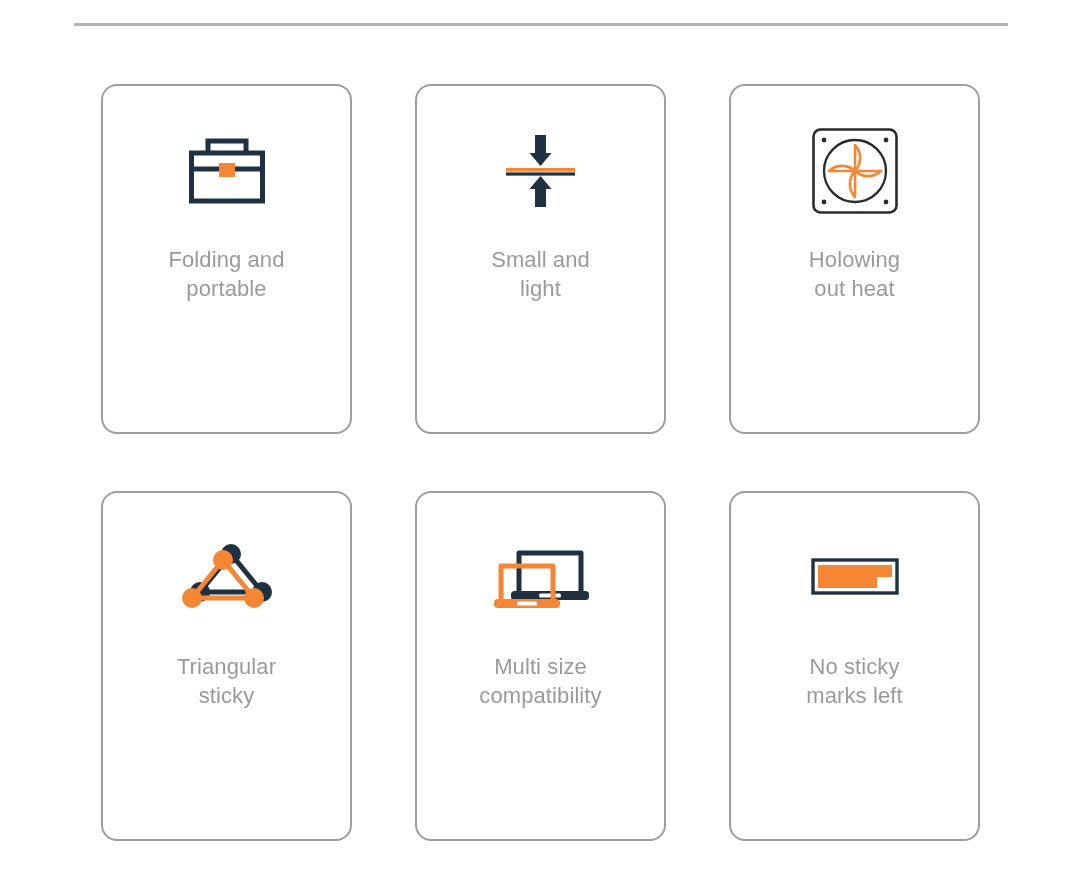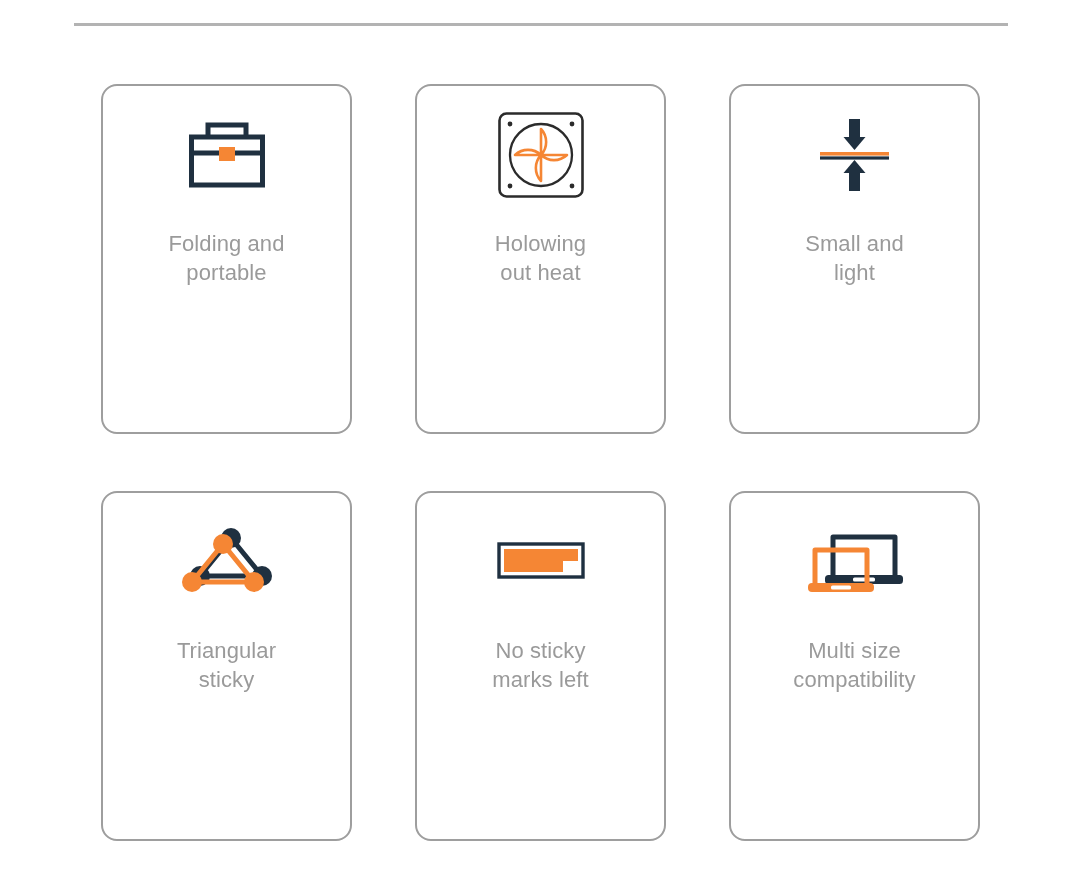--- a/index.html
+++ b/index.html
@@ -42,21 +42,21 @@
     row-gap: 57px;
   }
 
   .feature-card {
     border: 2px solid #9e9e9e;
     border-radius: 16px;
     background: #ffffff;
     display: flex;
     flex-direction: column;
     align-items: center;
-    padding-top: 16px;
+    padding-top: 32px;
   }
 
   .icon-area {
     width: 130px;
     height: 105px;
     display: flex;
     align-items: center;
     justify-content: center;
   }
 
@@ -89,53 +89,53 @@
           <line x1="4" y1="31" x2="74" y2="31" stroke="#1F3040" stroke-width="5"></line>
           <rect x="31" y="25" width="16" height="14" fill="#F58634"></rect>
         </svg>
       </div>
       <div class="card-label">Folding and
 portable</div>
     </div>
 
     <div class="feature-card">
       <div class="icon-area">
+        <svg width="84" height="78" viewBox="0 0 84 78" xmlns="http://www.w3.org/2000/svg">
+          <rect x="36" y="3" width="11" height="20" fill="#1F3040"></rect>
+          <polygon points="30.5,21 52.5,21 41.5,34" fill="#1F3040"></polygon>
+          <rect x="7" y="36" width="69" height="3.6" fill="#F58634"></rect>
+          <rect x="7" y="40.4" width="69" height="3.2" fill="#1F3040"></rect>
+          <polygon points="30.5,57 52.5,57 41.5,44" fill="#1F3040"></polygon>
+          <rect x="36" y="55" width="11" height="20" fill="#1F3040"></rect>
+        </svg>
+      </div>
+      <div class="card-label">Small and
+light</div>
+    </div>
+
+    <div class="feature-card">
+      <div class="icon-area">
         <svg width="88" height="88" viewBox="0 0 88 88" xmlns="http://www.w3.org/2000/svg">
           <rect x="2.5" y="2.5" width="83" height="83" rx="7" ry="7" fill="#ffffff" stroke="#2b2b2b" stroke-width="2.6"></rect>
           <circle cx="13" cy="13" r="2.4" fill="#2b2b2b"></circle>
           <circle cx="75" cy="13" r="2.4" fill="#2b2b2b"></circle>
           <circle cx="13" cy="75" r="2.4" fill="#2b2b2b"></circle>
           <circle cx="75" cy="75" r="2.4" fill="#2b2b2b"></circle>
           <circle cx="44" cy="44" r="31" fill="none" stroke="#2b2b2b" stroke-width="2.3"></circle>
           <g fill="none" stroke="#F58634" stroke-width="2.6" stroke-linecap="round" stroke-linejoin="round">
             <path d="M44 44 L44 18 A19 19 0 0 1 44 44 Z"></path>
             <path d="M44 44 L70 44 A19 19 0 0 1 44 44 Z"></path>
             <path d="M44 44 L44 70 A19 19 0 0 1 44 44 Z"></path>
             <path d="M44 44 L18 44 A19 19 0 0 1 44 44 Z"></path>
           </g>
           <circle cx="44" cy="44" r="2.6" fill="#F58634"></circle>
         </svg>
       </div>
       <div class="card-label">Holowing
 out heat</div>
-    </div>
-
-    <div class="feature-card">
-      <div class="icon-area">
-        <svg width="84" height="78" viewBox="0 0 84 78" xmlns="http://www.w3.org/2000/svg">
-          <rect x="36" y="3" width="11" height="20" fill="#1F3040"></rect>
-          <polygon points="30.5,21 52.5,21 41.5,34" fill="#1F3040"></polygon>
-          <rect x="7" y="36" width="69" height="3.6" fill="#F58634"></rect>
-          <rect x="7" y="40.4" width="69" height="3.2" fill="#1F3040"></rect>
-          <polygon points="30.5,57 52.5,57 41.5,44" fill="#1F3040"></polygon>
-          <rect x="36" y="55" width="11" height="20" fill="#1F3040"></rect>
-        </svg>
-      </div>
-      <div class="card-label">Small and
-light</div>
     </div>
 
     <div class="feature-card">
       <div class="icon-area">
         <svg width="100" height="80" viewBox="0 0 100 80" xmlns="http://www.w3.org/2000/svg">
 
           <g stroke="#1F3040" stroke-width="5" fill="none" stroke-linecap="round">
             <line x1="54" y1="16" x2="23" y2="54"></line>
             <line x1="54" y1="16" x2="85" y2="54"></line>
             <line x1="23" y1="54" x2="85" y2="54"></line>
@@ -155,43 +155,43 @@
           <circle cx="15" cy="60" r="10" fill="#F58634"></circle>
           <circle cx="77" cy="60" r="10" fill="#F58634"></circle>
         </svg>
       </div>
       <div class="card-label">Triangular
 sticky</div>
     </div>
 
     <div class="feature-card">
       <div class="icon-area">
-        <svg width="88" height="40" viewBox="0 0 88 40" xmlns="http://www.w3.org/2000/svg">
-          <rect x="2" y="2" width="84" height="33" fill="#ffffff" stroke="#1F3040" stroke-width="3.4"></rect>
-          <path d="M7 7 L81 7 L81 30 L66 30 L66 19 L55 19 L55 30 L7 30 Z" fill="#F58634"></path>
-          <path d="M66 19 L81 19 L81 30 L66 30 Z" fill="#ffffff"></path>
-          <path d="M55 19 L66 19 L66 30 L55 30 Z" fill="#F58634"></path>
-          <path d="M66 19 L81 30 L66 30 Z" fill="#ffffff"></path>
-        </svg>
-      </div>
-      <div class="card-label">No sticky
-marks left</div>
-    </div>
-
-    <div class="feature-card">
-      <div class="icon-area">
         <svg width="100" height="74" viewBox="0 0 100 74" xmlns="http://www.w3.org/2000/svg">
 
           <path d="M28 52 L28 12 L90 12 L90 52" fill="none" stroke="#1F3040" stroke-width="5" stroke-linejoin="round"></path>
           <rect x="20" y="50" width="78" height="9" rx="3.5" fill="#1F3040"></rect>
           <rect x="48" y="52.5" width="22" height="4" rx="1.6" fill="#ffffff"></rect>
 
           <path d="M10 60 L10 25 L62 25 L62 60" fill="none" stroke="#F58634" stroke-width="5" stroke-linejoin="round"></path>
           <rect x="3" y="58" width="66" height="9" rx="4" fill="#F58634"></rect>
           <rect x="26" y="60.5" width="20" height="4" rx="1.6" fill="#ffffff"></rect>
         </svg>
       </div>
       <div class="card-label">Multi size
 compatibility</div>
     </div>
 
+    <div class="feature-card">
+      <div class="icon-area">
+        <svg width="88" height="40" viewBox="0 0 88 40" xmlns="http://www.w3.org/2000/svg">
+          <rect x="2" y="2" width="84" height="33" fill="#ffffff" stroke="#1F3040" stroke-width="3.4"></rect>
+          <path d="M7 7 L81 7 L81 30 L66 30 L66 19 L55 19 L55 30 L7 30 Z" fill="#F58634"></path>
+          <path d="M66 19 L81 19 L81 30 L66 30 Z" fill="#ffffff"></path>
+          <path d="M55 19 L66 19 L66 30 L55 30 Z" fill="#F58634"></path>
+          <path d="M66 19 L81 30 L66 30 Z" fill="#ffffff"></path>
+        </svg>
+      </div>
+      <div class="card-label">No sticky
+marks left</div>
+    </div>
+
   </div>
 </div>
 
 </body></html>

